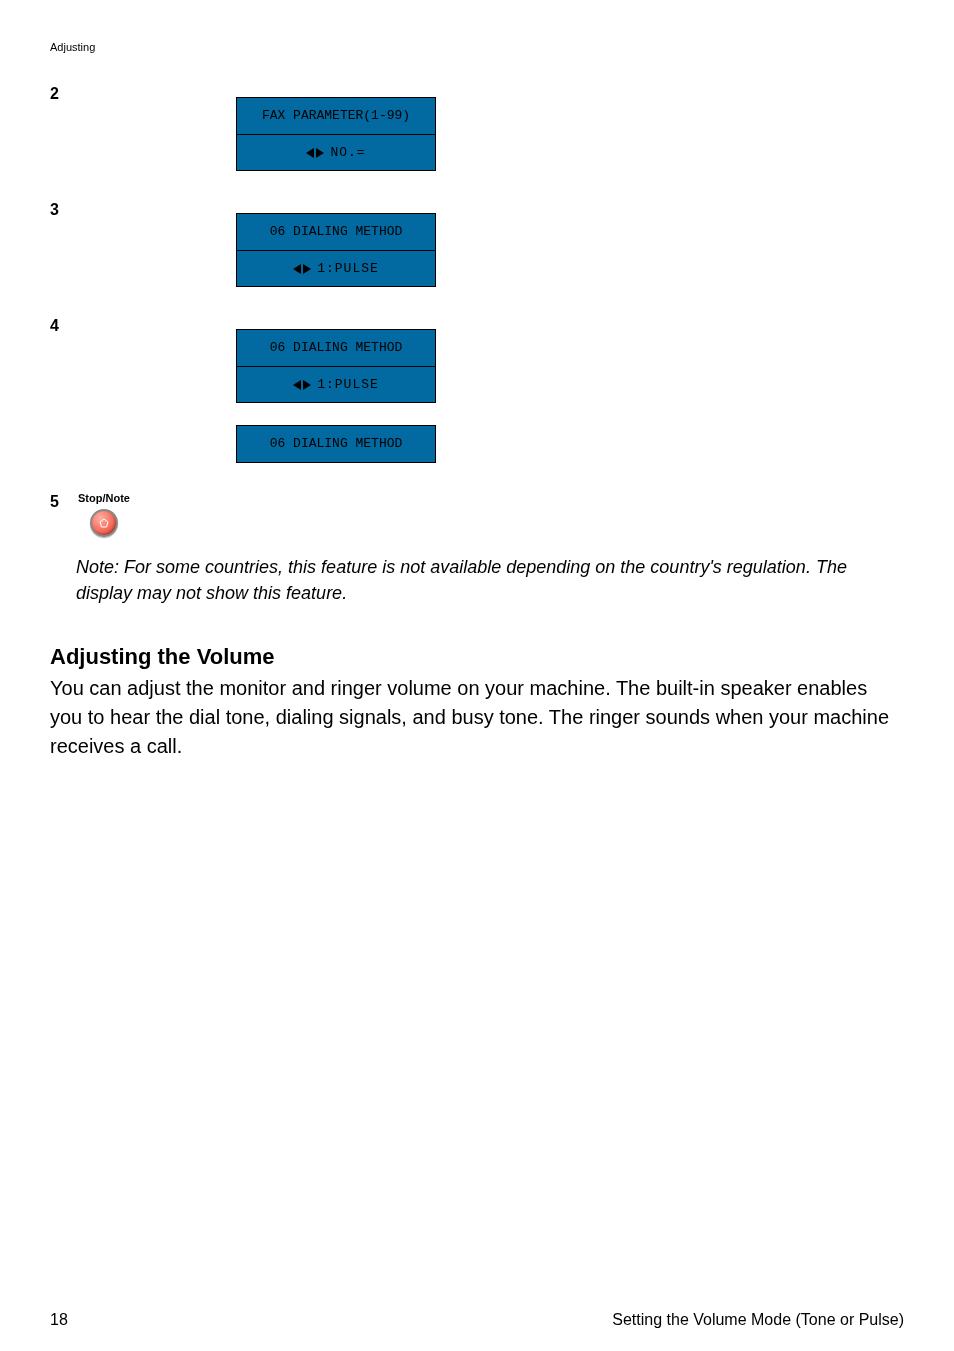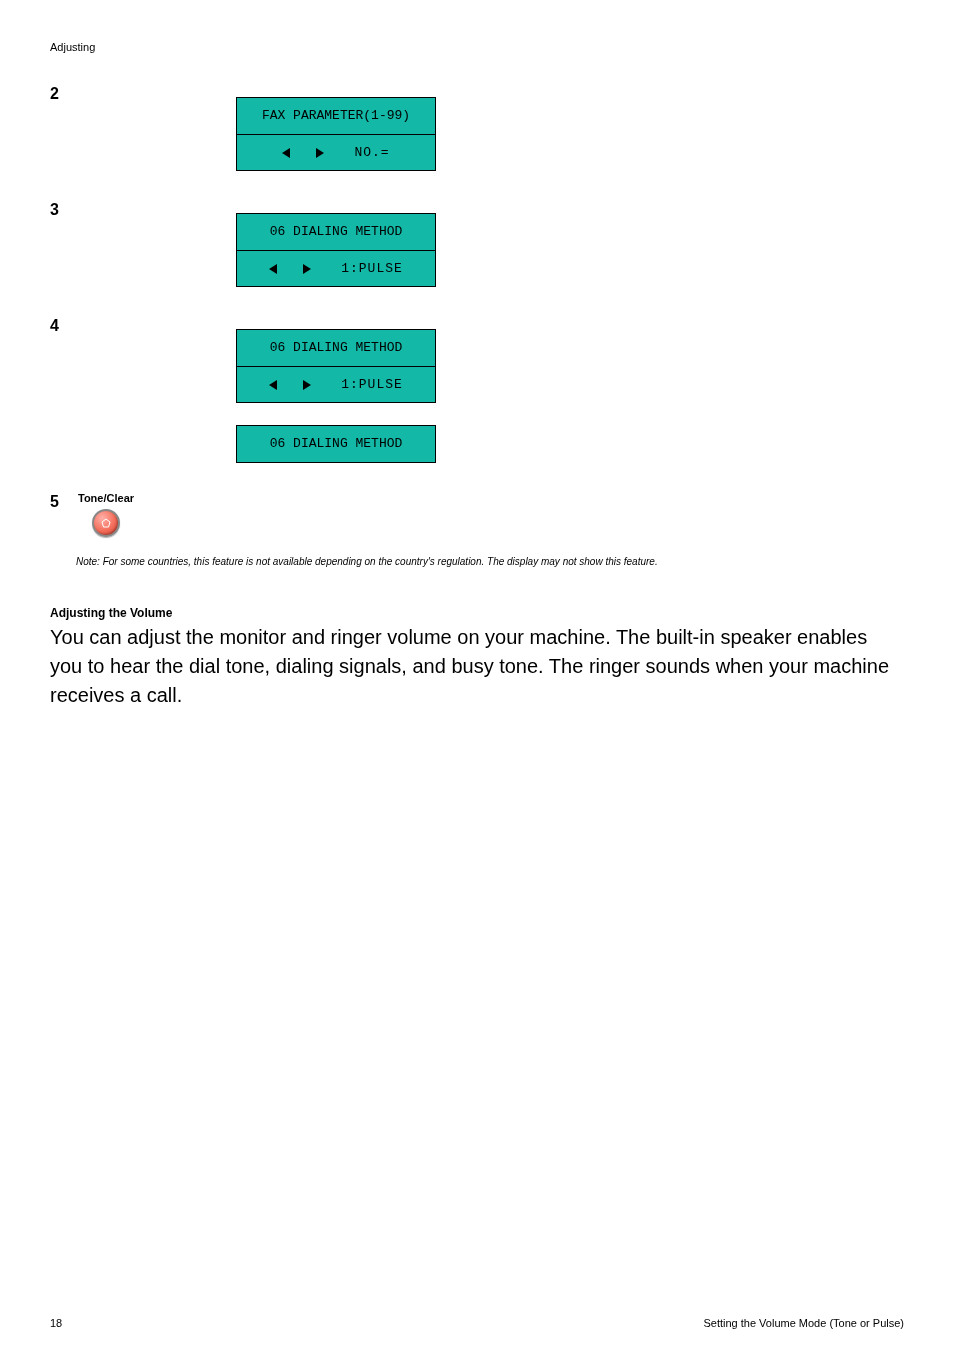--- a/index.html
+++ b/index.html
@@ -29,45 +29,44 @@
     flex-shrink: 0;
   }
   .step-body {
     flex: 1;
   }
   .step-text {
     font-size: 14px;
     line-height: 1.45;
   }
   .note-line {
-    font-size: 10px;
+    font-size: 18px;
     margin-top: 18px;
     margin-left: 26px;
   }
   .lcd-wrap {
     margin-top: 14px;
     margin-left: 160px;
   }
   .lcd {
     width: 200px;
     border: 1px solid #000;
-    background: #14b8a6;
+    background: #0369a1;
     font-family: "Courier New", monospace;
     font-size: 13px;
   }
   .lcd .row {
     height: 36px;
     display: flex;
     align-items: center;
     justify-content: center;
     padding: 0 6px;
   }
   .lcd .divider {
     border-top: 1px solid #000;
-    gap: 24px;
   }
   .lcd .arrow-row {
     letter-spacing: 1px;
   }
   .arrow-left, .arrow-right {
     display: inline-block;
     width: 0; height: 0;
     vertical-align: middle;
   }
   .arrow-left {
@@ -106,26 +105,26 @@
     display: inline-flex;
     align-items: center;
     justify-content: center;
     box-shadow: inset -1px -1px 2px rgba(0,0,0,.3), 0 1px 1px rgba(0,0,0,.3);
   }
   .stop-btn svg { width: 12px; height: 12px; }
   .italic { font-style: italic; }
   .page-footer {
     position: fixed;
     bottom: 20px;
-    font-size: 11px;
+    font-size: 16px;
   }
   .footer-left { left: 50px; }
   .footer-right { right: 50px; }
   .section-title {
-    font-size: 12px;
+    font-size: 22px;
     font-weight: bold;
     margin-top: 36px;
   }
   .section-intro {
     font-size: 20px;
     margin-top: 1px;
     line-height: 1.45;
   }
 </style>
 </head>
@@ -184,21 +183,21 @@
       </div>
     </div>
   </div>
 </div>
 
 <div class="step">
   <div class="step-num">5</div>
   <div class="step-body">
     <div class="step-text">
       <span class="stop-block">
-        <span class="stop-label">Tone/Clear</span>
+        <span class="stop-label">Stop/Note</span>
         <span class="stop-btn">
           <svg viewBox="0 0 24 24" fill="none" stroke="#fff" stroke-width="2">
             <polygon points="12,4 20,10 17,20 7,20 4,10" fill="none"></polygon>
           </svg>
         </span>
       </span>
     </div>
   </div>
 </div>
 

